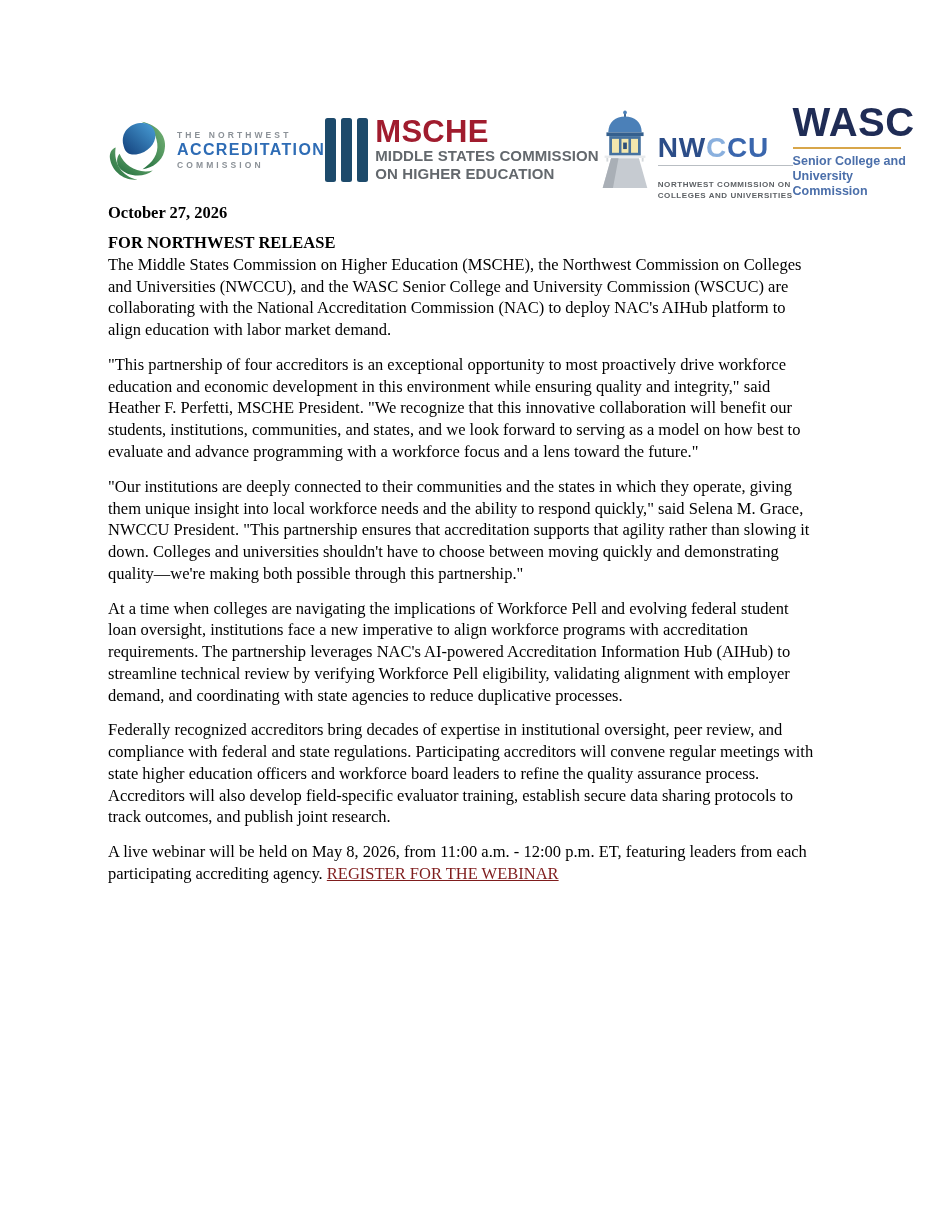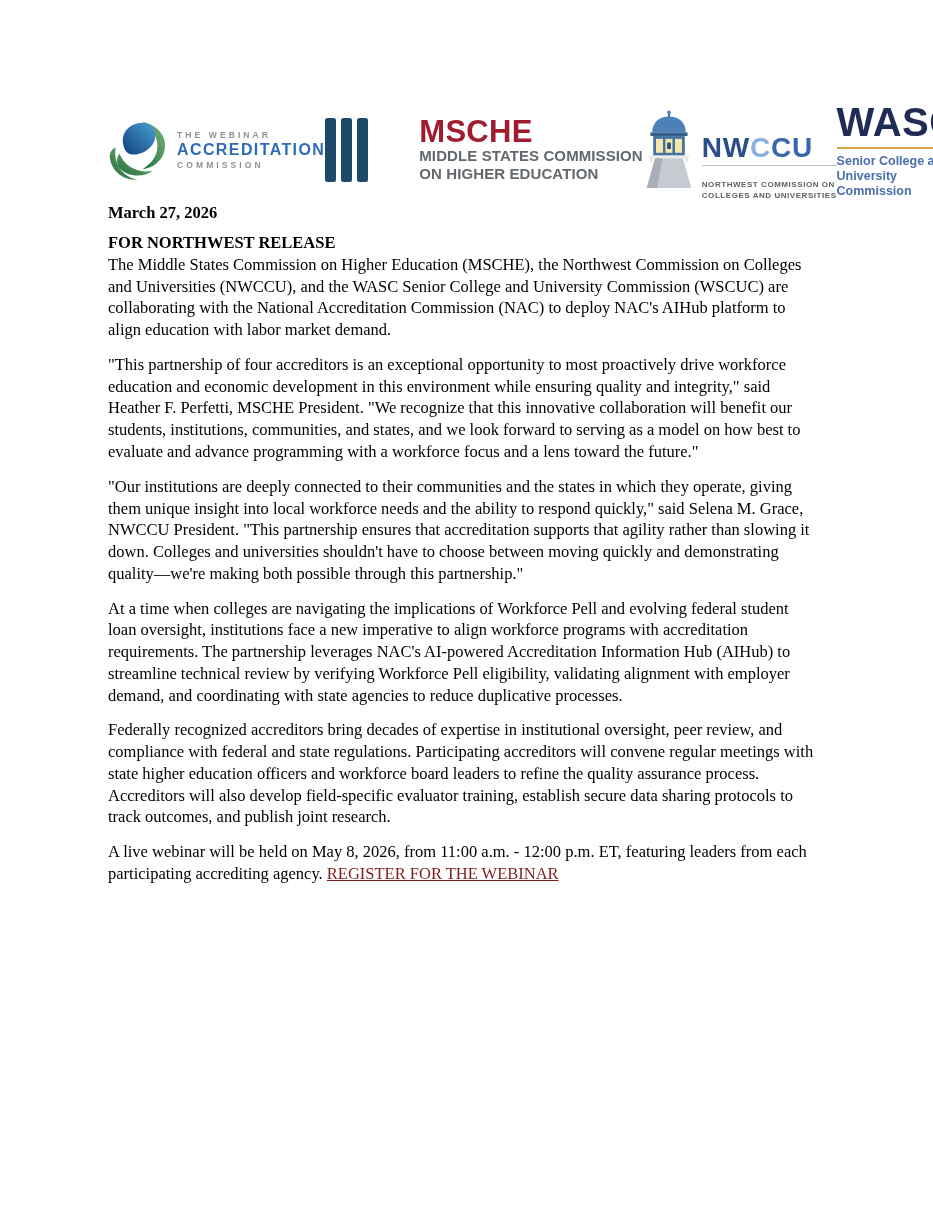--- a/index.html
+++ b/index.html
@@ -20,21 +20,21 @@
 
   
   .nac-icon { width: 64px; height: 74px; margin-right: 5px; flex: none; }
   .nac-text { font-family: "Liberation Sans", sans-serif; }
   .nac-small { font-size: 8.5px; font-weight: 600; letter-spacing: 3.1px; color: #8b9197; white-space: nowrap; }
   .nac-big { font-size: 16px; font-weight: 800; letter-spacing: 1.4px; color: #2e6cb5; margin: 1px 0; white-space: nowrap; }
 
   
   .msche-bars { display: flex; gap: 5px; margin-right: 7px; }
   .msche-bars i { display: block; width: 11px; height: 64px; background: #1d4a6b; border-radius: 2.5px; }
-  .msche-text { font-family: "Liberation Sans", sans-serif; margin-left: 44px; }
+  .msche-text { font-family: "Liberation Sans", sans-serif; }
   .msche-acro { font-weight: 800; font-size: 31px; color: #a01c2e; line-height: 0.95; letter-spacing: 0.3px; }
   .msche-sub { font-weight: 700; font-size: 15px; color: #63686d; line-height: 1.2; letter-spacing: 0.1px; white-space: nowrap; }
 
   
   .nwccu-icon { width: 52px; height: 80px; margin-right: 7px; flex: none; }
   .nwccu-text { font-family: "Liberation Sans", sans-serif; margin-top: 36px; }
   .nwccu-acro { font-weight: 800; font-size: 28px; line-height: 1; letter-spacing: 0.8px; }
   .nwccu-acro .nw { color: #2c4d88; }
   .nwccu-acro .c1 { color: #8ab0de; }
   .nwccu-acro .cu { color: #3a66ad; }
@@ -78,21 +78,21 @@
             <stop offset="0" stop-color="#1e6b3c"></stop>
             <stop offset="1" stop-color="#7cb87a"></stop>
           </linearGradient>
         </defs>
         <path fill="url(#ggreen)" d="M52,6 C78,10 94,30 88,52 C84,68 70,78 54,80 C70,70 79,56 77,40 C75,24 66,12 52,6 Z"></path>
         <path fill="url(#ggreen)" d="M18,56 C26,76 48,88 70,82 C56,94 30,92 18,78 C12,70 14,61 18,56 Z"></path>
         <path fill="url(#ggreen)" d="M12,46 C8,70 22,92 46,96 C26,99 6,84 3,63 C2,54 6,48 12,46 Z"></path>
         <path fill="url(#gblue)" d="M24,42 C20,24 32,10 50,8 C64,6 73,14 74,26 C75,40 62,54 44,57 C31,58 26,52 24,42 Z"></path>
       </svg>
       <div class="nac-text">
-        <div class="nac-small">THE WEBINAR</div>
+        <div class="nac-small">THE NORTHWEST</div>
         <div class="nac-big">ACCREDITATION</div>
         <div class="nac-small">COMMISSION</div>
       </div>
     </div>
 
     <div class="logo">
       <div class="msche-bars">
         <i></i>
           <i></i>
           <i></i>
@@ -136,21 +136,21 @@
       <div class="wasc-acro">WASC</div>
       <div class="wasc-rule"></div>
       <div class="wasc-sub">
         <div>Senior College and</div>
         <div>University Commission</div>
       </div>
     </div>
 
   </header>
 
-  <div class="date-line">March 27, 2026</div>
+  <div class="date-line">October 27, 2026</div>
   <div class="release-line">FOR NORTHWEST RELEASE</div>
 
 
   <div class="body">
     <p>The Middle States Commission on Higher Education (MSCHE), the Northwest Commission on Colleges and Universities (NWCCU), and the WASC Senior College and University Commission (WSCUC) are collaborating with the National Accreditation Commission (NAC) to deploy NAC's AIHub platform to align education with labor market demand.</p>
     <p>"This partnership of four accreditors is an exceptional opportunity to most proactively drive workforce education and economic development in this environment while ensuring quality and integrity," said Heather F. Perfetti, MSCHE President. "We recognize that this innovative collaboration will benefit our students, institutions, communities, and states, and we look forward to serving as a model on how best to evaluate and advance programming with a workforce focus and a lens toward the future."</p>
     <p>"Our institutions are deeply connected to their communities and the states in which they operate, giving them unique insight into local workforce needs and the ability to respond quickly," said Selena M. Grace, NWCCU President. "This partnership ensures that accreditation supports that agility rather than slowing it down. Colleges and universities shouldn't have to choose between moving quickly and demonstrating quality—we're making both possible through this partnership."</p>
     <p>At a time when colleges are navigating the implications of Workforce Pell and evolving federal student loan oversight, institutions face a new imperative to align workforce programs with accreditation requirements. The partnership leverages NAC's AI-powered Accreditation Information Hub (AIHub) to streamline technical review by verifying Workforce Pell eligibility, validating alignment with employer demand, and coordinating with state agencies to reduce duplicative processes.</p>
     <p>Federally recognized accreditors bring decades of expertise in institutional oversight, peer review, and compliance with federal and state regulations. Participating accreditors will convene regular meetings with state higher education officers and workforce board leaders to refine the quality assurance process. Accreditors will also develop field-specific evaluator training, establish secure data sharing protocols to track outcomes, and publish joint research.</p>
     <p><span>A live webinar will be held on May 8, 2026, from 11:00 a.m. - 12:00 p.m. ET, featuring leaders from each participating accrediting agency. </span><a class="register-link" href="#">REGISTER FOR THE WEBINAR</a></p>

